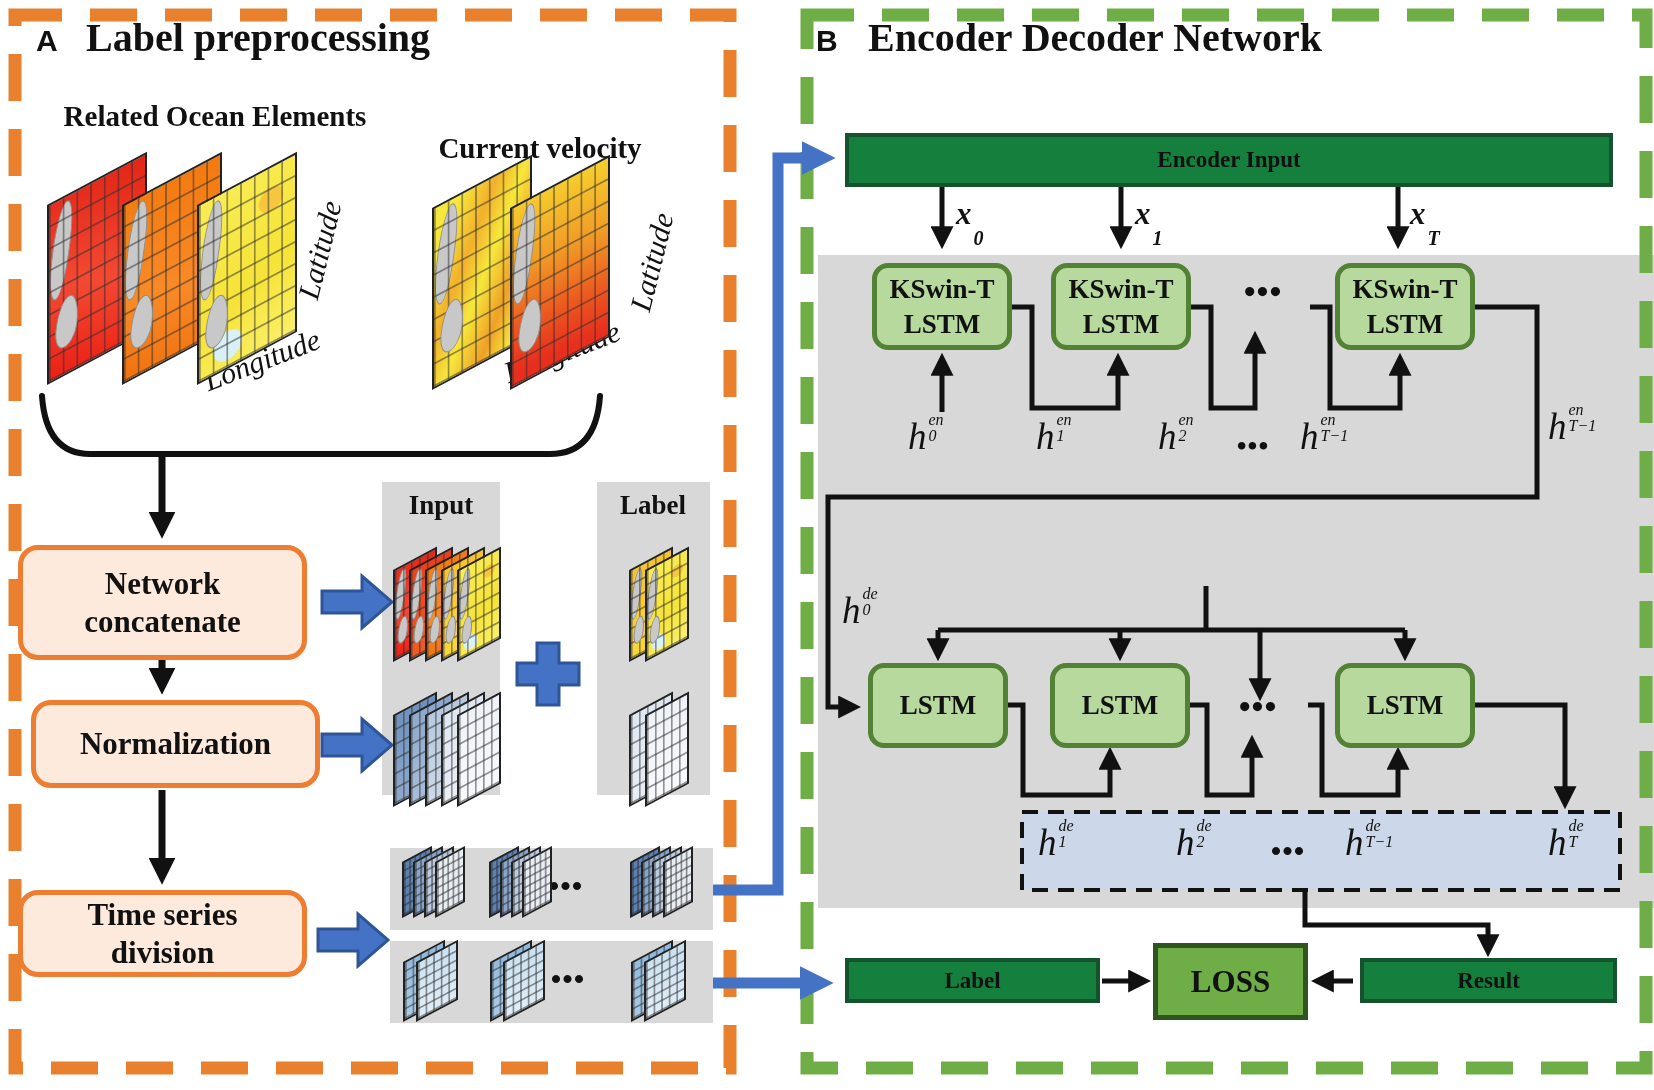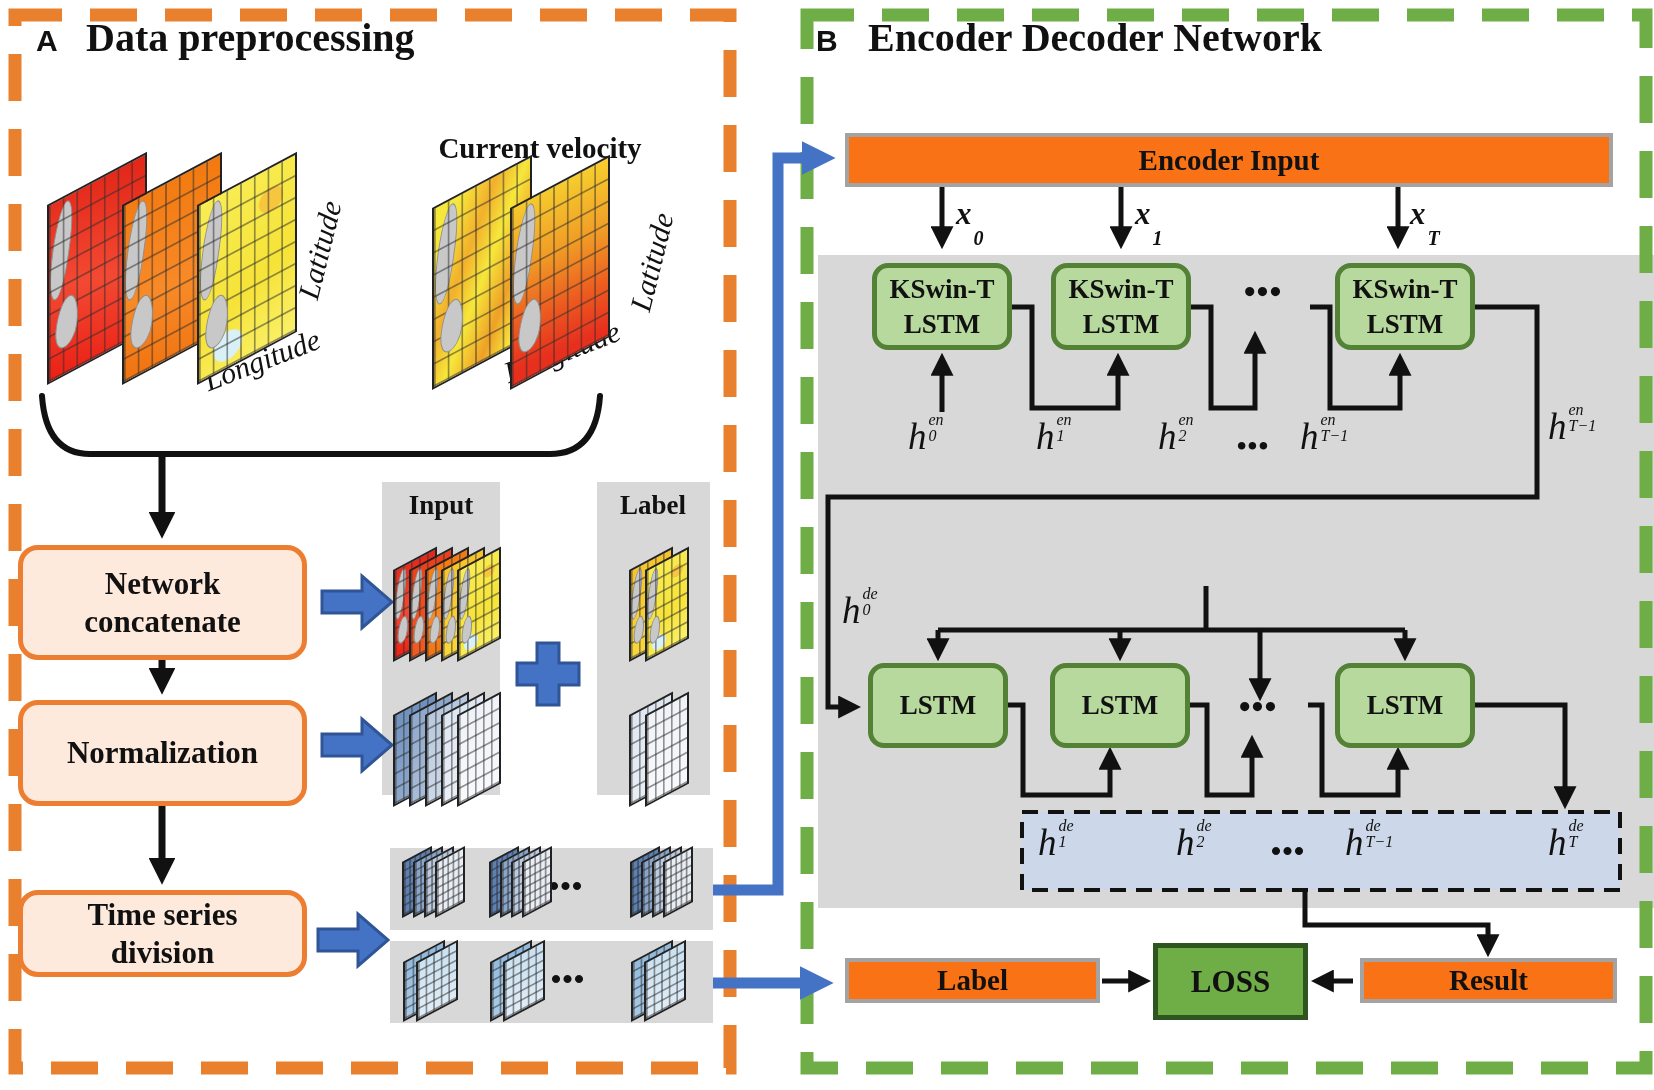--- a/index.html
+++ b/index.html
@@ -9,21 +9,21 @@
   svg.wires{position:absolute;left:0;top:0;z-index:1;}
   .txt,.box,.dots,.math{position:absolute;z-index:2;}
   .txt{font-weight:bold;white-space:nowrap;}
   .tag{font-family:"Liberation Sans",sans-serif;font-size:30px;font-weight:bold;}
   .ptitle{font-size:40px;font-weight:bold;}
   .hdr{font-size:29px;transform:translateX(-50%);}
   .axis{font-style:italic;font-weight:normal;font-size:30px;}
   .box{box-sizing:border-box;display:flex;flex-direction:column;align-items:center;justify-content:center;
        text-align:center;font-weight:bold;}
   .step{background:#fdeadd;border:5px solid #ed7d31;border-radius:20px;font-size:31px;line-height:1.22;}
-  .bar{background:#f97316;border:4px solid #a3a3a3;font-size:29px;}
+  .bar{background:#15803d;border:4px solid #14532d;font-size:23px;}
   .dinput{background:#ffffff;border:4px solid #111;font-size:29px;}
   .cell{background:#b7d99e;border:5px solid #538135;border-radius:16px;font-size:27px;line-height:1.28;}
   .loss{background:#6fae47;border:5px solid #2e5420;font-size:31px;}
   .dots{font-weight:bold;letter-spacing:1px;transform:translate(-50%,-50%);}
   
   .math{font-style:italic;font-size:37px;line-height:1;display:inline-flex;align-items:flex-start;white-space:nowrap;}
   .math.bold{font-weight:bold;font-size:31px;}
   .math .ss{display:inline-flex;flex-direction:column;font-size:16px;line-height:1.02;margin-left:2px;margin-top:-6px;}
   .math.bold .ss{font-size:20px;margin-top:10px;}
   
@@ -126,33 +126,34 @@
     <path d="M1475,705 H1565 V800" fill="none" stroke="#111" stroke-width="5" marker-end="url(#mA)"></path>
 
     <rect x="1022" y="812" width="598" height="78" fill="#ccd7e9" stroke="#111" stroke-width="4" stroke-dasharray="16 10"></rect>
 
     <path d="M1305,892 V925 H1488 V948" fill="none" stroke="#111" stroke-width="5" marker-end="url(#mA)"></path>
     <path d="M1102,981 H1142" fill="none" stroke="#111" stroke-width="5" marker-end="url(#mA)"></path>
     <path d="M1353,981 H1320" fill="none" stroke="#111" stroke-width="5" marker-end="url(#mA)"></path>
   </svg>
 
   <span class="txt tag" style="left:36px;top:24px;">A</span>
-  <span class="txt ptitle" style="left:86px;top:14px;">Data preprocessing</span>
+  <span class="txt ptitle" style="left:86px;top:14px;">Label preprocessing</span>
+  <span class="txt hdr" style="left:215px;top:100px;">Related Ocean Elements</span>
   <span class="txt hdr" style="left:540px;top:100px;margin-top:32px;">Current velocity</span>
 
   <span class="txt axis" style="left:320px;top:250px;transform:translate(-50%,-50%) rotate(-76deg);">Latitude</span>
   <span class="txt axis" style="left:262px;top:360px;transform:translate(-50%,-50%) rotate(-21deg);">Longitude</span>
   <span class="txt axis" style="left:652px;top:262px;transform:translate(-50%,-50%) rotate(-76deg);">Latitude</span>
   <span class="txt axis" style="left:562px;top:352px;transform:translate(-50%,-50%) rotate(-21deg);">Longitude</span>
 
   <div class="box step" style="left:18px;top:545px;width:289px;height:115px;">
     <span>Network</span>
     <span>concatenate</span>
   </div>
-  <div class="box step" style="left:18px;top:700px;width:289px;height:106px;">
+  <div class="box step" style="left:31px;top:700px;width:289px;height:88px;">
     <span>Normalization</span>
   </div>
   <div class="box step" style="left:18px;top:890px;width:289px;height:87px;">
     <span>Time series</span>
     <span>division</span>
   </div>
 
   <span class="txt hdr" style="left:441px;top:490px;font-size:27px;">Input</span>
   <span class="txt hdr" style="left:653px;top:490px;font-size:27px;">Label</span>
 

